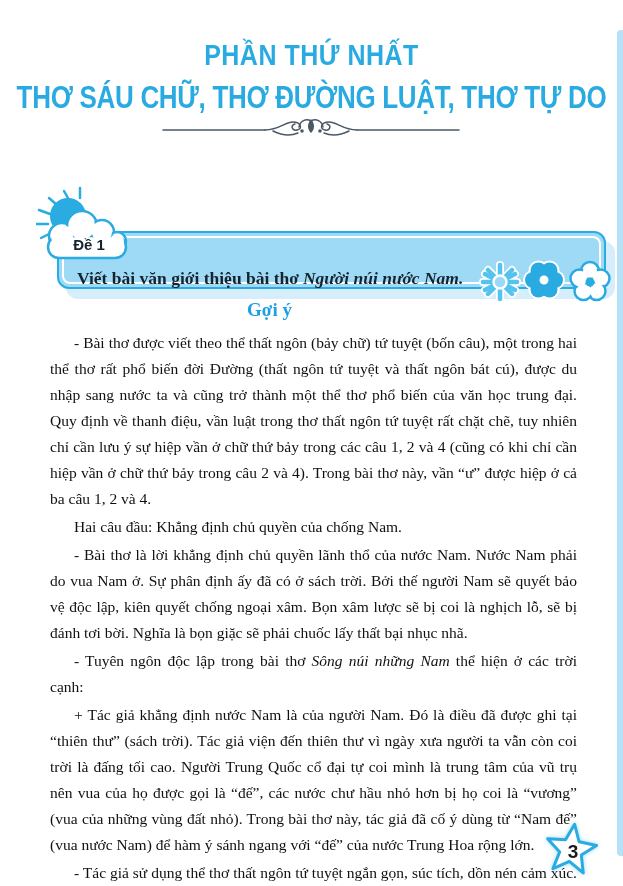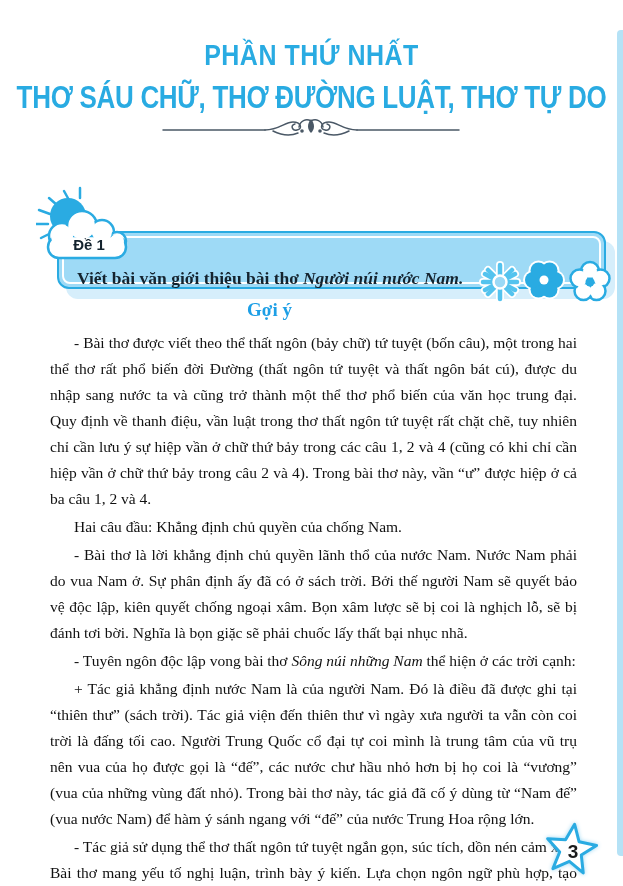--- a/index.html
+++ b/index.html
@@ -165,21 +165,21 @@
       </g>
     </svg>
   </div>
 
   <div class="section-heading">Gợi ý</div>
 
   <div class="body-col">
       <p><span>- Bài thơ được viết theo thể thất ngôn (bảy chữ) tứ tuyệt (bốn câu), một trong hai thể thơ rất phổ biến đời Đường (thất ngôn tứ tuyệt và thất ngôn bát cú), được du nhập sang nước ta và cũng trở thành một thể thơ phổ biến của văn học trung đại. Quy định về thanh điệu, vần luật trong thơ thất ngôn tứ tuyệt rất chặt chẽ, tuy nhiên chỉ cần lưu ý sự hiệp vần ở chữ thứ bảy trong các câu 1, 2 và 4 (cũng có khi chỉ cần hiệp vần ở chữ thứ bảy trong câu 2 và 4). Trong bài thơ này, vần “ư” được hiệp ở cả ba câu 1, 2 và 4.</span></p>
       <p><span>Hai câu đầu: Khẳng định chủ quyền của chống Nam.</span></p>
       <p><span>- Bài thơ là lời khẳng định chủ quyền lãnh thổ của nước Nam. Nước Nam phải do vua Nam ở. Sự phân định ấy đã có ở sách trời. Bởi thế người Nam sẽ quyết bảo vệ độc lập, kiên quyết chống ngoại xâm. Bọn xâm lược sẽ bị coi là nghịch lỗ, sẽ bị đánh tơi bời. Nghĩa là bọn giặc sẽ phải chuốc lấy thất bại nhục nhã.</span></p>
-      <p><span>- Tuyên ngôn độc lập vong bài thơ </span><span class="it">Sông núi những Nam</span><span> thể hiện ở các trời cạnh:</span></p>
+      <p><span>- Tuyên ngôn độc lập trong bài thơ </span><span class="it">Sông núi những Nam</span><span> thể hiện ở các trời cạnh:</span></p>
       <p><span>+ Tác giả khẳng định nước Nam là của người Nam. Đó là điều đã được ghi tại “thiên thư” (sách trời). Tác giả viện đến thiên thư vì ngày xưa người ta vẫn còn coi trời là đấng tối cao. Người Trung Quốc cổ đại tự coi mình là trung tâm của vũ trụ nên vua của họ được gọi là “đế”, các nước chư hầu nhỏ hơn bị họ coi là “vương” (vua của những vùng đất nhỏ). Trong bài thơ này, tác giả đã cố ý dùng từ “Nam đế” (vua nước Nam) để hàm ý sánh ngang với “đế” của nước Trung Hoa rộng lớn.</span></p>
       <p><span>- Tác giả sử dụng thể thơ thất ngôn tứ tuyệt ngắn gọn, súc tích, dồn nén cảm xúc. Bài thơ mang yếu tố nghị luận, trình bày ý kiến. Lựa chọn ngôn ngữ phù hợp, tạo nên giọng thơ dõng dạc, hùng hồn, đanh thép.</span></p>
     </div>
 
   <svg class="page-star" width="60" height="60" viewBox="0 0 60 60">
     <g>
       <path d="M29,4 L35.8,20.7 L53.7,22 L39.9,33.6 L44.3,51 L29,41.5 L13.7,51 L18.1,33.6 L4.3,22 L22.2,20.7 Z" fill="#ffffff" stroke="#2aabe2" stroke-width="3" stroke-linejoin="round" transform="rotate(8 29 30)"></path>
     </g>
     <text x="31" y="33" text-anchor="middle" dominant-baseline="middle" font-family="Liberation Sans, DejaVu Sans, sans-serif" font-size="19" font-weight="bold" fill="#1a1a1a">3</text>
   </svg>

